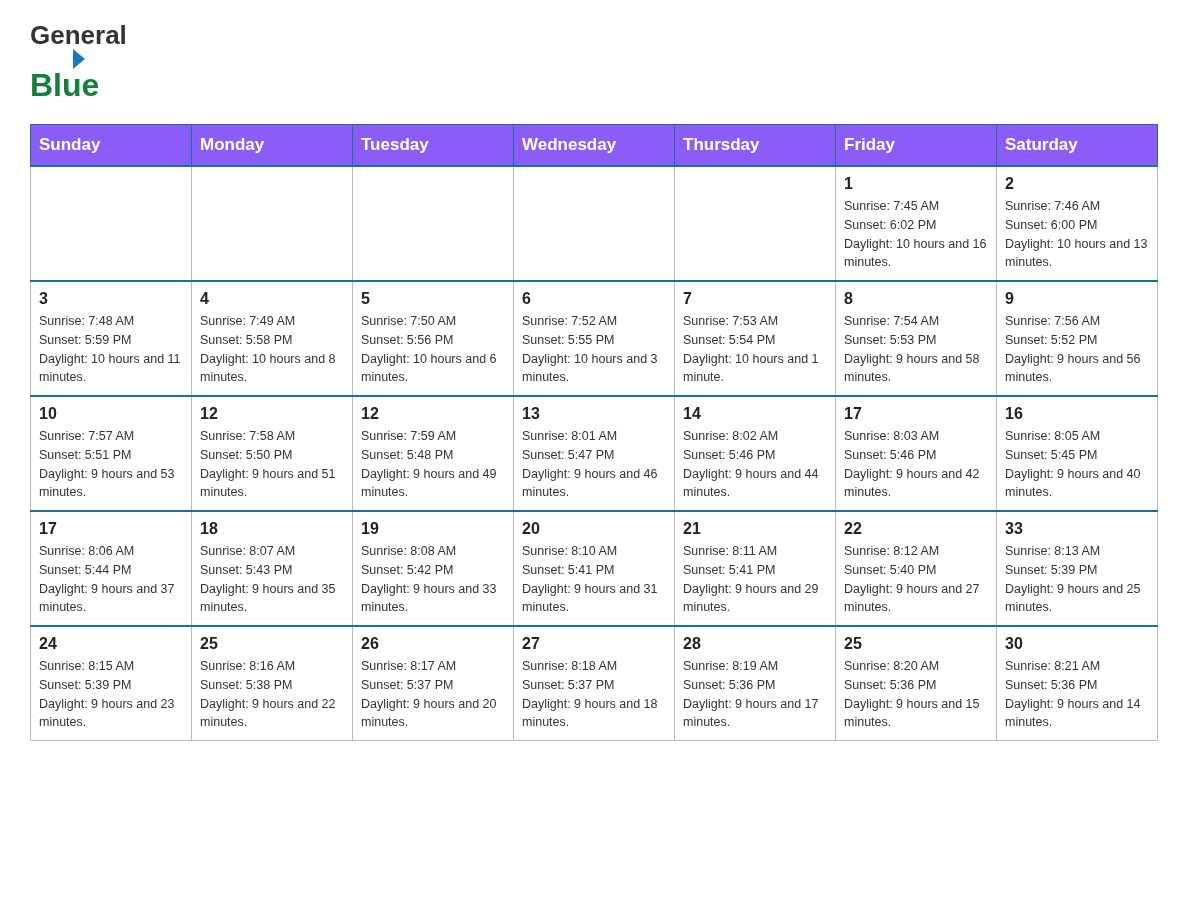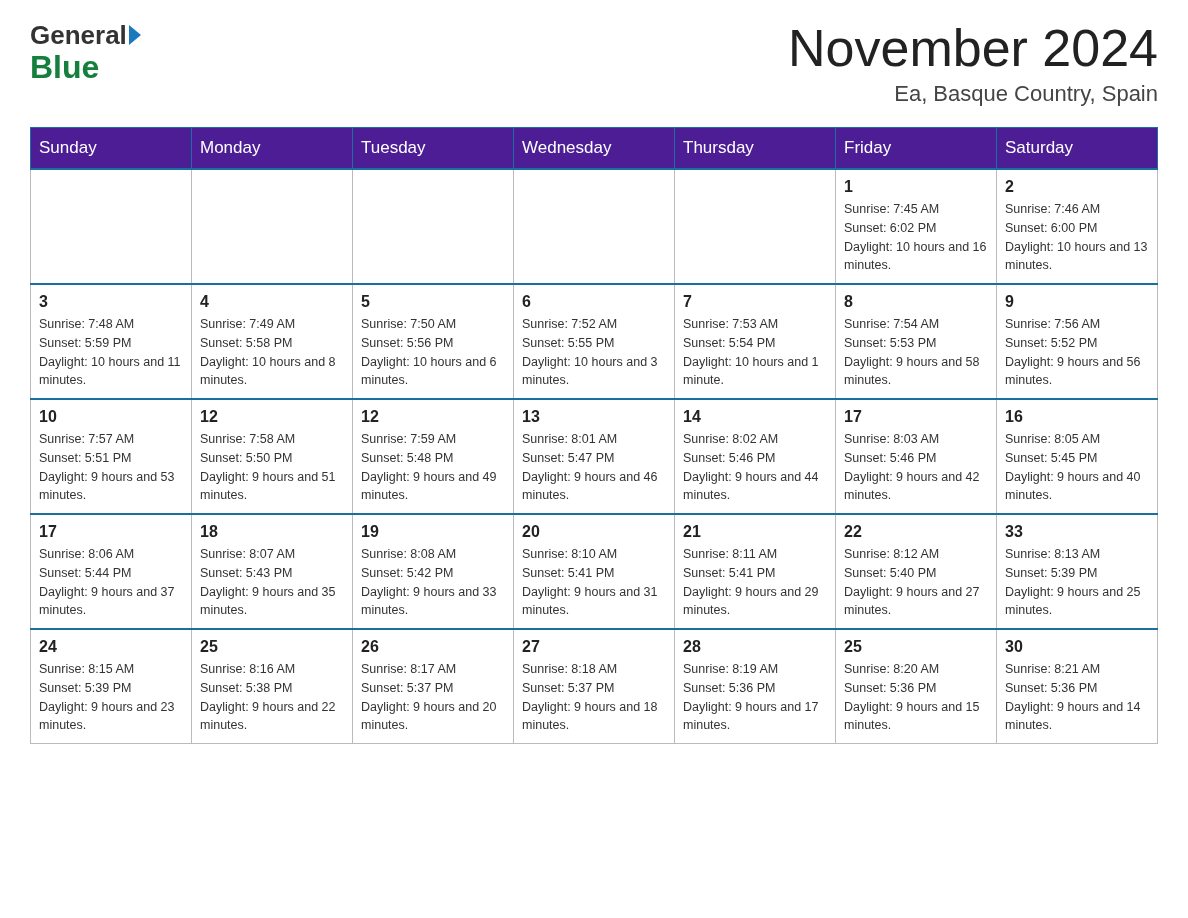--- a/index.html
+++ b/index.html
@@ -20,20 +20,21 @@
       display: flex;
       flex-direction: column;
       align-items: flex-start;
     }
     .logo-general {
       font-size: 26px;
       font-weight: bold;
       color: #333;
       display: flex;
       align-items: center;
+      flex-direction: column;
     }
     .logo-blue-text {
       color: #15803d;
       font-size: 32px;
       font-weight: bold;
     }
     .logo-arrow {
       width: 0;
       height: 0;
       border-left: 12px solid #1a7abf;
@@ -61,24 +62,24 @@
       font-size: 22px;
       color: #444;
       margin-top: 4px;
     }
     .calendar {
       width: 100%;
       border-collapse: collapse;
       border: 1px solid #999;
     }
     .calendar th {
-      background-color: #4c1d95;
+      background-color: #8b5cf6;
       color: #fff;
       font-size: 17px;
-      font-weight: normal;
+      font-weight: bold;
       padding: 10px 8px;
       text-align: left;
       border: 1px solid #1a6fa0;
     }
     .calendar td {
       vertical-align: top;
       padding: 8px;
       border: 1px solid #bbb;
       width: 14.28%;
       min-height: 110px;
@@ -113,24 +114,20 @@
 <div class="header">
   <div class="logo">
     <div class="logo-general">
       <span>General</span>
       <span class="logo-arrow"></span>
     </div>
     <div class="logo-blue-row">
       <span class="logo-blue-text">Blue</span>
     </div>
   </div>
-  <div class="title-section">
-    <div class="month-title">November 2024</div>
-    <div class="location">Ea, Basque Country, Spain</div>
-  </div>
 </div>
 
 <table class="calendar">
   <thead>
     <tr>
     <th>Sunday</th>
         <th>Monday</th>
         <th>Tuesday</th>
         <th>Wednesday</th>
         <th>Thursday</th>

